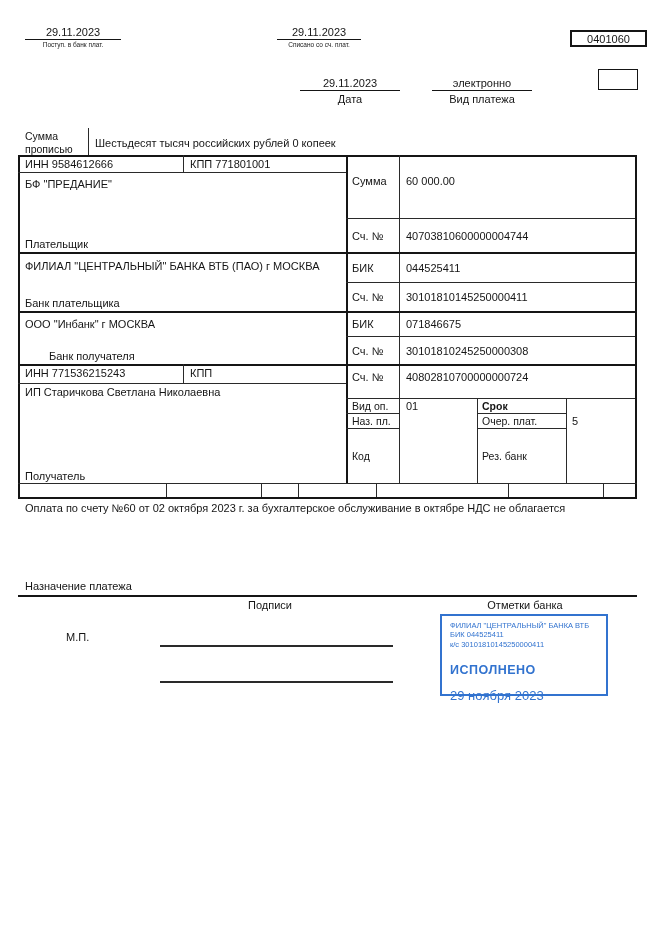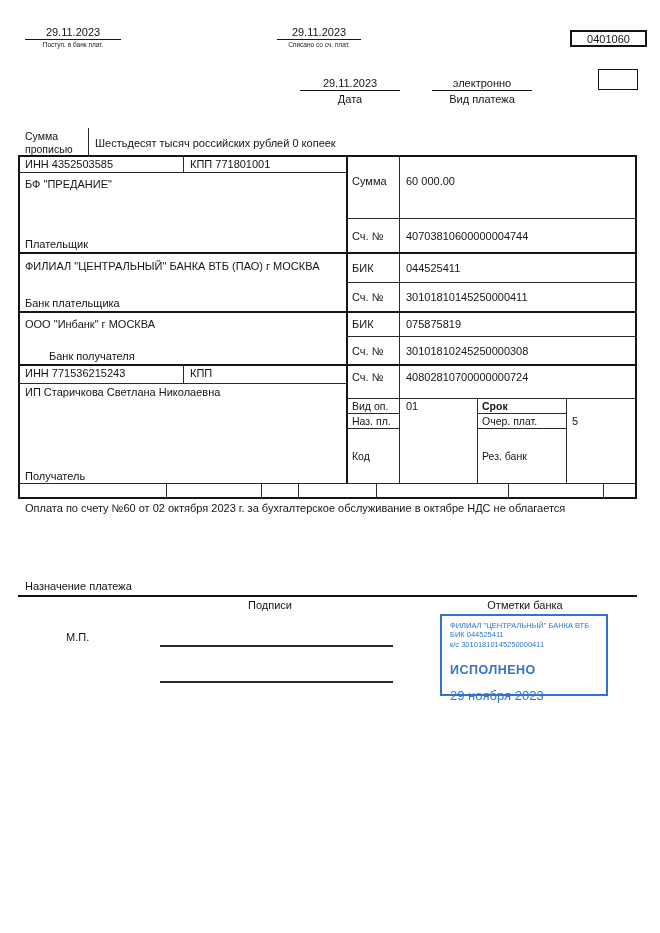--- a/index.html
+++ b/index.html
@@ -63,21 +63,21 @@
   </div>
   <div class="vl1" style="left:88px; top:128px; height:27px;"></div>
   <div class="t" style="left:95px; top:137px;">Шестьдесят тысяч российских рублей 0 копеек</div>
 
   <div class="hl" style="left:18px; top:155px; width:619px;"></div>
   <div class="vl" style="left:18px; top:155px; height:342px;"></div>
   <div class="vl" style="left:635px; top:155px; height:342px;"></div>
   <div class="vl" style="left:346px; top:155px; height:328px;"></div>
   <div class="vl1" style="left:399px; top:155px; height:328px;"></div>
 
-  <div class="t" style="left:25px; top:158px;">ИНН 4352503585</div>
+  <div class="t" style="left:25px; top:158px;">ИНН 9584612666</div>
   <div class="vl1" style="left:183px; top:155px; height:17px;"></div>
   <div class="t" style="left:190px; top:158px;">КПП 771801001</div>
   <div class="hl1" style="left:18px; top:172px; width:328px;"></div>
 
   <div class="t" style="left:25px; top:178px;">БФ "ПРЕДАНИЕ"</div>
   <div class="t" style="left:25px; top:238px;">Плательщик</div>
 
   <div class="t" style="left:352px; top:175px;">Сумма</div>
   <div class="t" style="left:406px; top:175px;">60 000.00</div>
   <div class="hl1" style="left:346px; top:218px; width:289px;"></div>
@@ -92,21 +92,21 @@
   <div class="t" style="left:406px; top:262px;">044525411</div>
   <div class="hl1" style="left:346px; top:282px; width:289px;"></div>
   <div class="t" style="left:352px; top:291px;">Сч. №</div>
   <div class="t" style="left:406px; top:291px;">30101810145250000411</div>
 
   <div class="hl" style="left:18px; top:311px; width:619px;"></div>
 
   <div class="t" style="left:25px; top:318px;">ООО "Инбанк" г МОСКВА</div>
   <div class="t" style="left:25px; top:350px;padding-left:24px;">Банк получателя</div>
   <div class="t" style="left:352px; top:318px;">БИК</div>
-  <div class="t" style="left:406px; top:318px;">075875819</div>
+  <div class="t" style="left:406px; top:318px;">071846675</div>
   <div class="hl1" style="left:346px; top:336px; width:289px;"></div>
   <div class="t" style="left:352px; top:345px;">Сч. №</div>
   <div class="t" style="left:406px; top:345px;">30101810245250000308</div>
 
   <div class="hl" style="left:18px; top:364px; width:619px;"></div>
 
   <div class="t" style="left:25px; top:367px;">ИНН 771536215243</div>
   <div class="vl1" style="left:183px; top:364px; height:19px;"></div>
   <div class="t" style="left:190px; top:367px;">КПП</div>
   <div class="hl1" style="left:18px; top:383px; width:328px;"></div>

